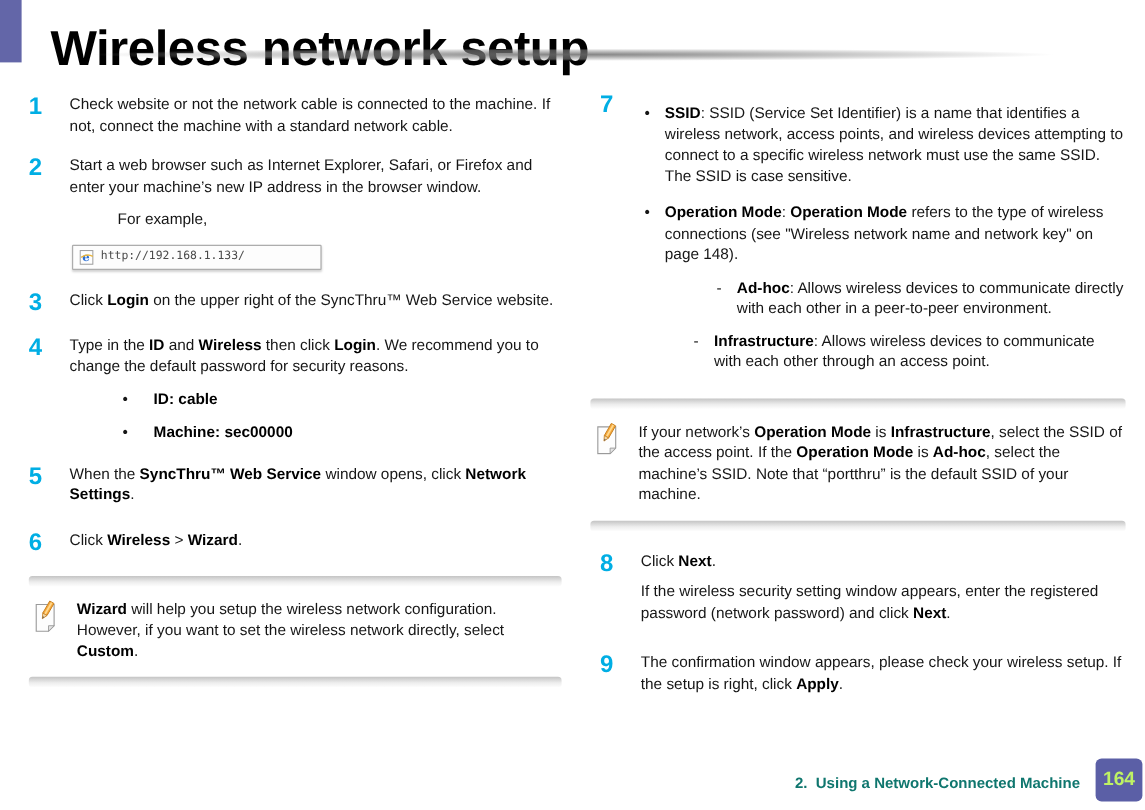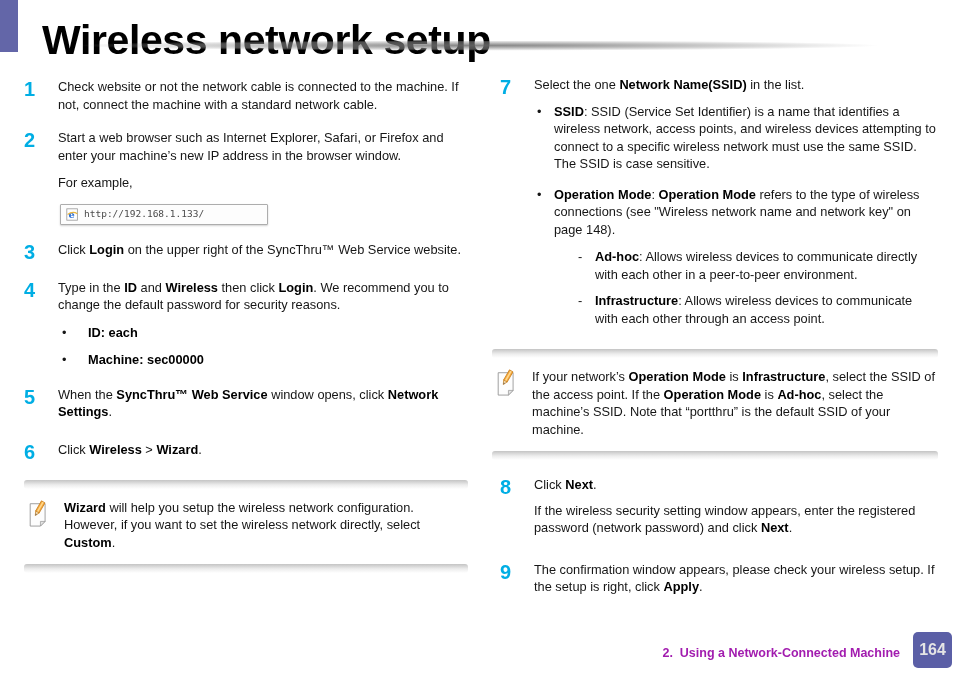--- a/index.html
+++ b/index.html
@@ -33,21 +33,21 @@
   }
   .step-body { flex:1; font-size:12.8px; line-height:17.5px; }
 
   .bullet { display:flex; }
   .bullet .marker { flex:0 0 26px; padding-left:4px; }
   .col-right .bullet .marker { flex:0 0 17px; padding-left:3px; }
   .dash { display:flex; margin-left:21px; }
   .dash .marker { flex:0 0 18px; }
   .btext { flex:1; }
 
-  .mt8{margin-top:8px;} .mt9{margin-top:9px;} .mt10{margin-top:10px;} .mt13{margin-top:13px;} .mt16{margin-top:16px;}
+  .mt8{margin-top:8px;} .mt9{margin-top:9px;} .mt10{margin-top:10px;margin-left:40px;} .mt13{margin-top:13px;} .mt16{margin-top:16px;}
   .mt17{margin-top:17px;} .mt18{margin-top:18px;} .mt20{margin-top:20px;}
   .mt22{margin-top:22px;} .mt24{margin-top:24px;}
 
   .addrbar {
     margin-top:12px; margin-left:2px; width:196px; height:19px;
     border:1px solid #adadad; background:#fdfdfd; border-radius:1px;
     display:flex; align-items:center; gap:5px; padding:0 5px;
     box-shadow:0 1px 2px rgba(0,0,0,0.18);
     font-family:"DejaVu Sans Mono","Liberation Mono",monospace;
     font-size:9.5px; color:#4a4a4a; white-space:nowrap;
@@ -57,25 +57,25 @@
   .notebar {
     height:9px; border-radius:3px;
     background:linear-gradient(180deg,#c4c4c4 0%,#ededed 55%,#ffffff 100%);
   }
   .notebody { display:flex; padding:10px 2px 13px 4px; }
   .note-icon { flex:0 0 36px; padding-top:1px; }
   .note-text { flex:1; font-size:12.8px; line-height:17.5px; }
 
   .footer-section {
     position:absolute; right:54px; bottom:15px; white-space:pre;
-    font-size:12.5px; font-weight:bold; color:#a21caf;
+    font-size:12.5px; font-weight:bold; color:#0f766e;
   }
   .page-badge {
     position:absolute; right:2px; bottom:7px; width:39px; height:36px;
-    background:#5b5fa6; color:#e5e5e5; border-radius:5px;
+    background:#5b5fa6; color:#bef264; border-radius:5px;
     display:flex; align-items:center; justify-content:center;
     font-size:16px; font-weight:bold;
   }
 </style>
 </head>
 <body>
 
 <div class="accent-bar"></div>
 <h1 class="page-title">Wireless network setup</h1>
 <div class="title-divider"></div>
@@ -111,21 +111,21 @@
         <p>Click <b>Login</b> on the upper right of the SyncThru™ Web Service website.</p>
       </div>
   </div>
 
   <div class="step mt17">
     <div class="step-num">4</div>
     <div class="step-body">
       <p>Type in the <b>ID</b> and <b>Wireless</b> then click <b>Login</b>. We recommend you to change the default password for security reasons.</p>
       <div class="bullet mt10">
         <span class="marker">•</span>
-        <div class="btext"><b>ID: each</b></div>
+        <div class="btext"><b>ID: cable</b></div>
       </div>
       <div class="bullet mt10">
         <span class="marker">•</span>
         <div class="btext"><b>Machine: sec00000</b></div>
       </div>
     </div>
   </div>
 
   <div class="step mt17">
     <div class="step-num">5</div>
@@ -160,21 +160,20 @@
     </div>
     <div class="notebar"></div>
   </div>
 </div>
 
 <div class="col col-right">
 
   <div class="step">
     <div class="step-num">7</div>
     <div class="step-body">
-      <p>Select the one <b>Network Name(SSID)</b> in the list.</p>
       <div class="bullet mt9">
         <span class="marker">•</span>
         <div class="btext"><b>SSID</b>: SSID (Service Set Identifier) is a name that identifies a wireless network, access points, and wireless devices attempting to connect to a specific wireless network must use the same SSID. The SSID is case sensitive.</div>
       </div>
       <div class="bullet mt13">
         <span class="marker">•</span>
         <div class="btext">
           <p><b>Operation Mode</b>: <b>Operation Mode</b> refers to the type of wireless connections (see "Wireless network name and network key" on page 148).</p>
           <div class="dash mt10">
             <span class="marker">-</span>

